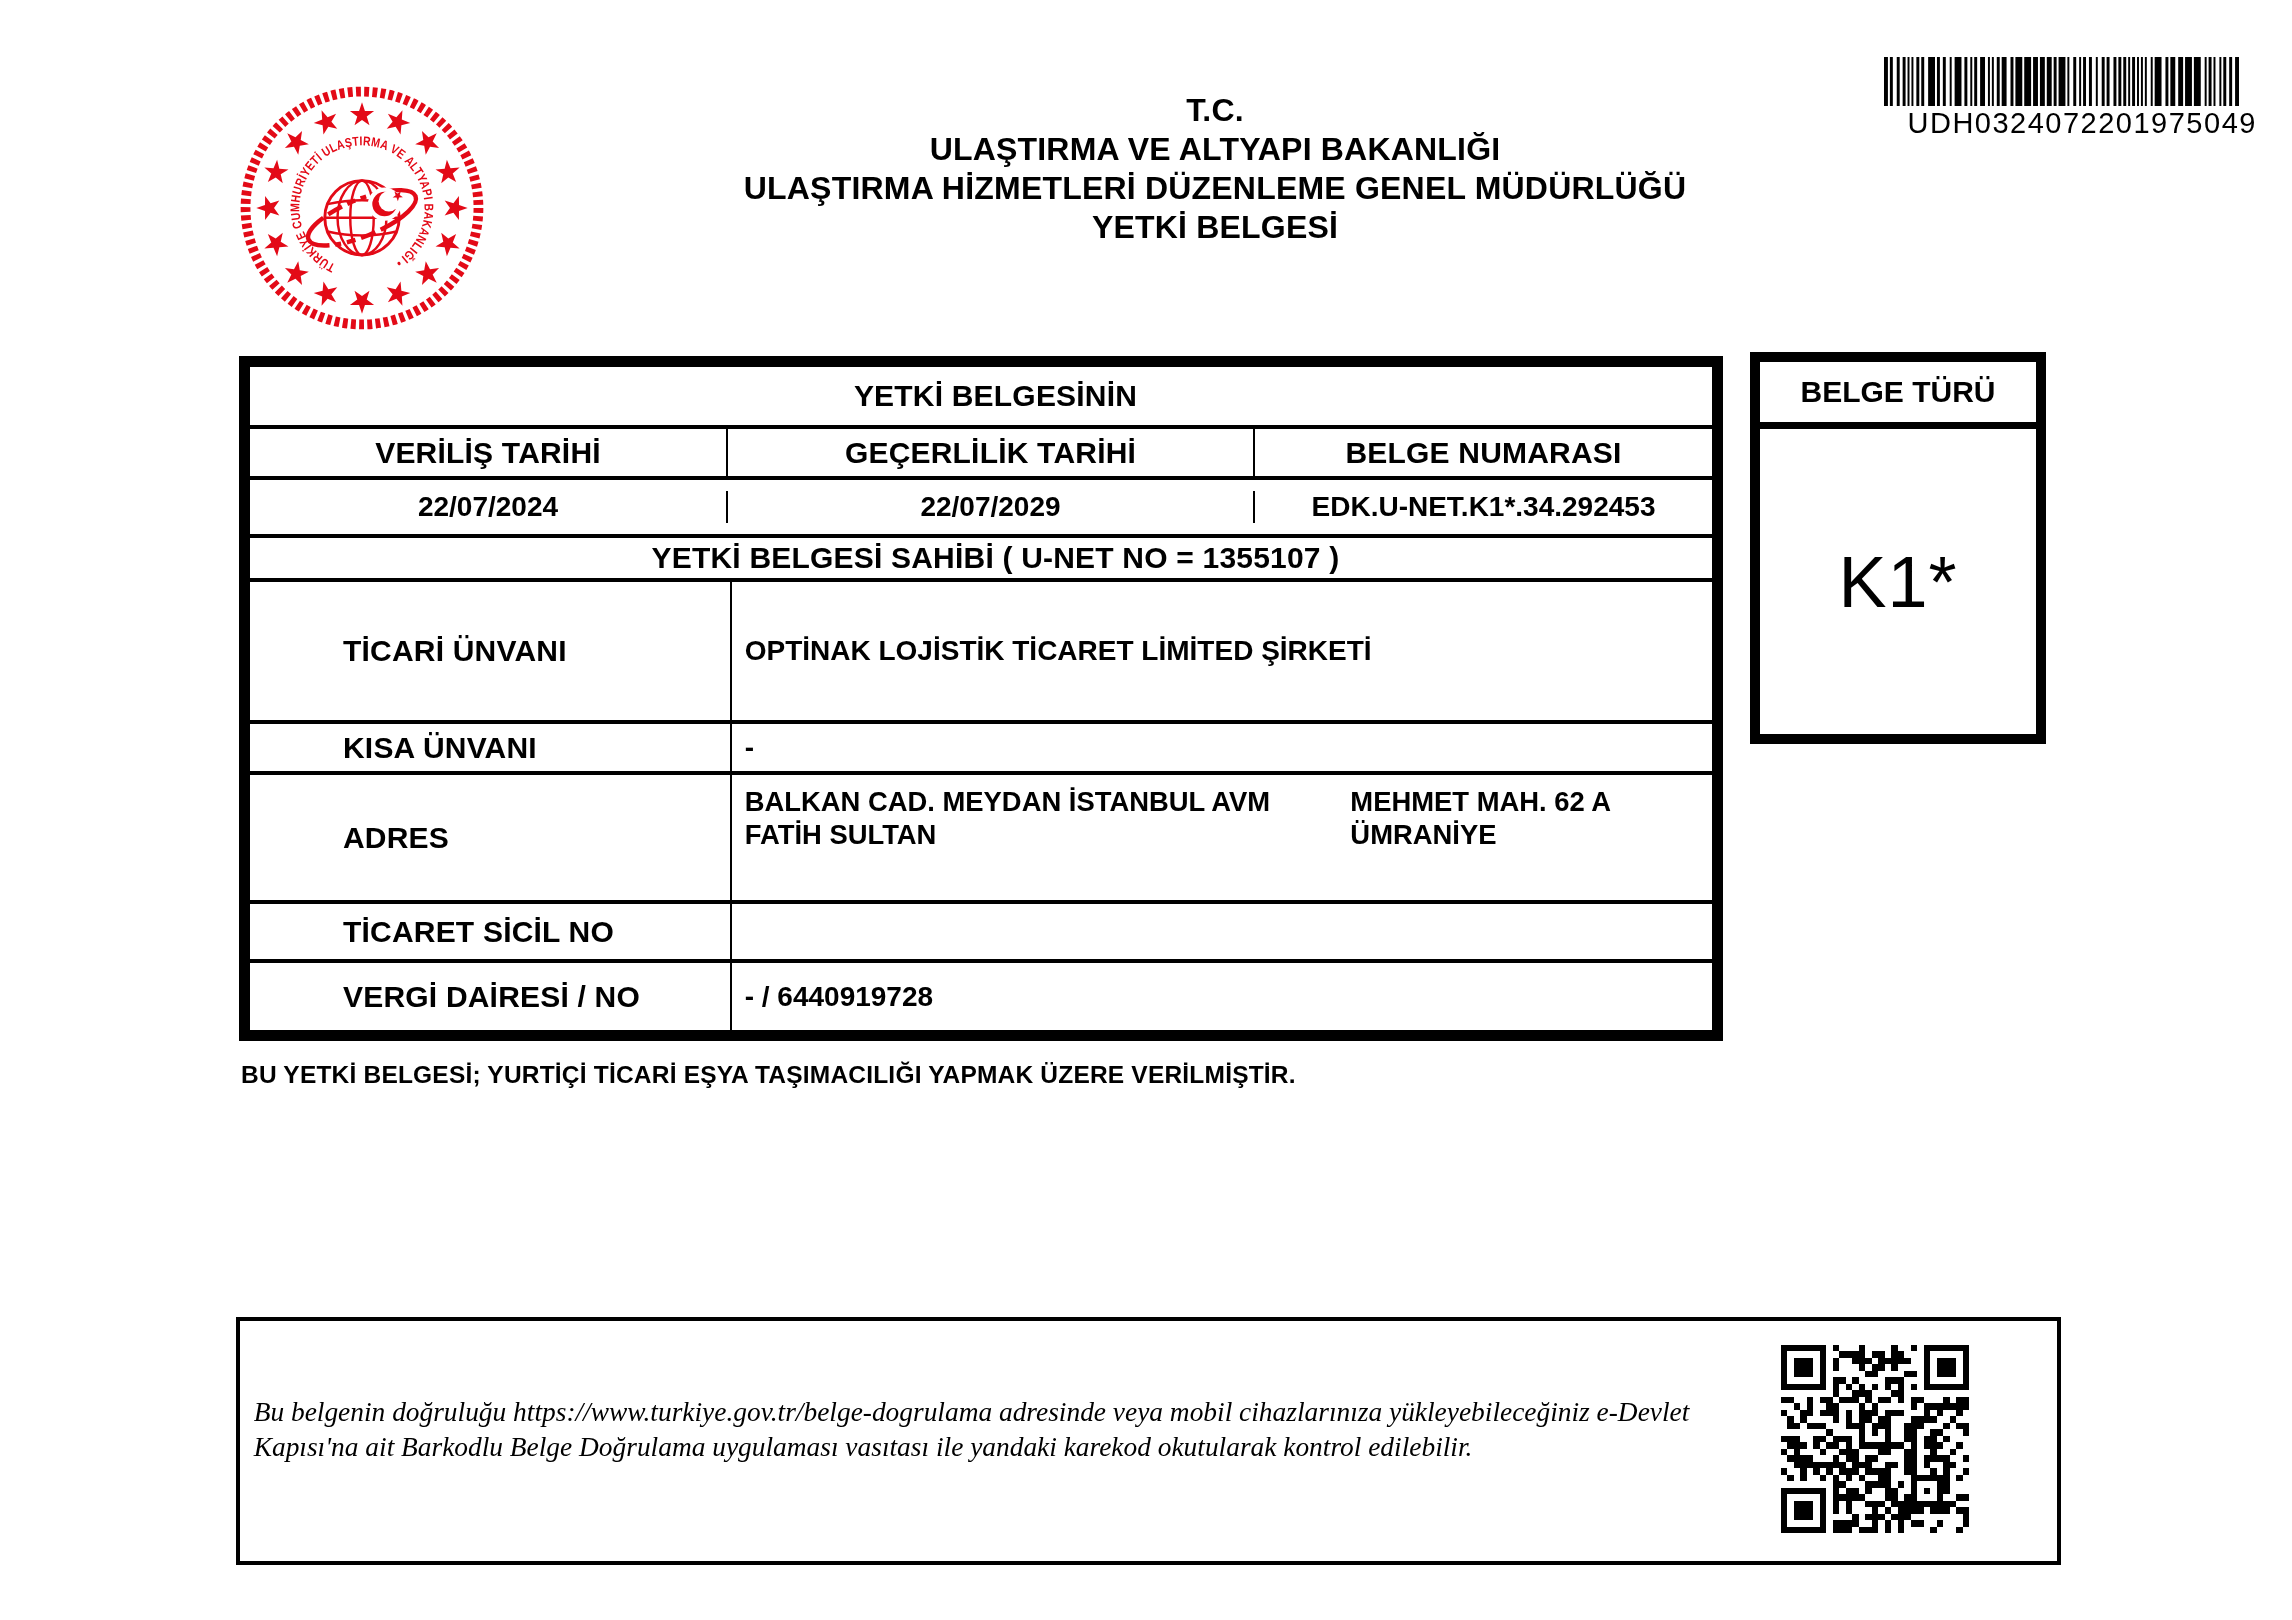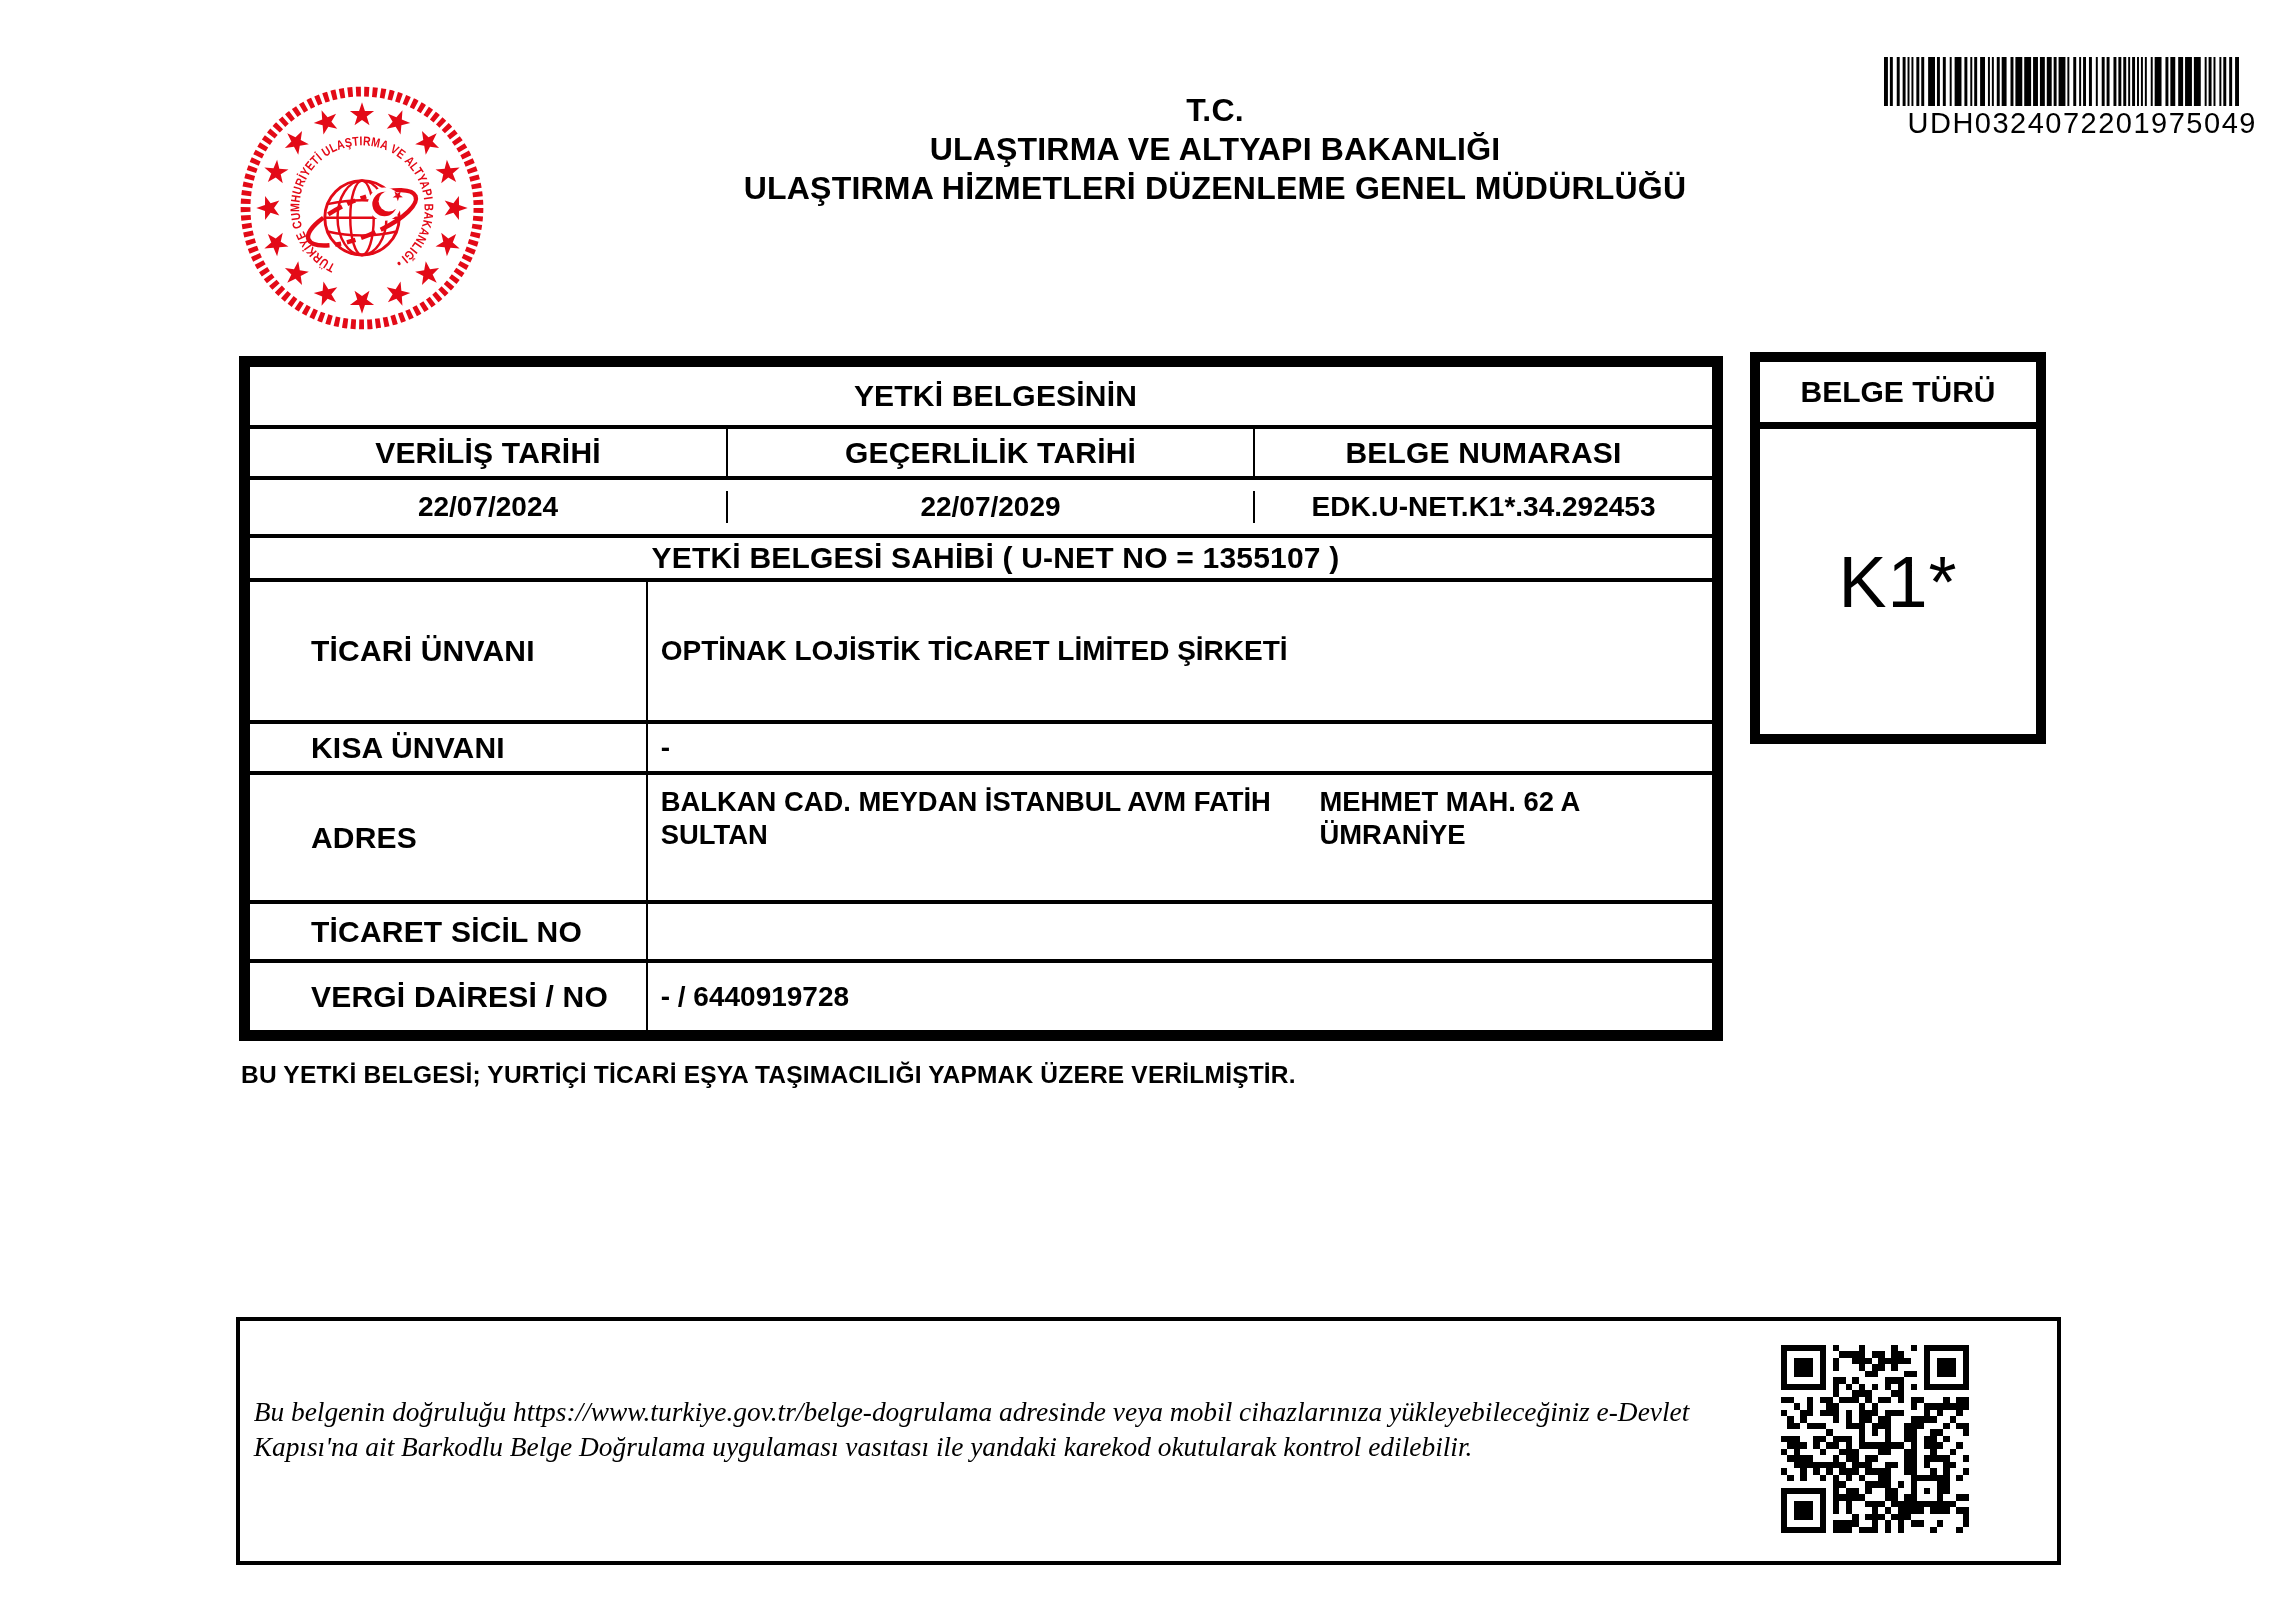--- a/index.html
+++ b/index.html
@@ -34,22 +34,22 @@
   .r-kisa{height:51px;}
   .r-adres{height:129px;}
   .r-sicil{height:59px;}
   .r-vergi{flex:1;}
   .cell{display:flex;align-items:center;box-sizing:border-box;}
   .center{justify-content:center;text-align:center;}
   .full{flex:1;margin-left:29px;}
   .col1{width:478px;border-right:2.9px solid #000;flex-shrink:0;}
   .col2{width:527px;border-right:2.9px solid #000;flex-shrink:0;}
   .col3{flex:1;}
-  .label-cell{width:398px;border-right:2.9px solid #000;flex-shrink:0;
-              padding-left:61px;display:flex;align-items:center;}
+  .label-cell{width:482px;border-right:2.9px solid #000;flex-shrink:0;
+              padding-left:93px;display:flex;align-items:center;}
   .value-cell{flex:1;padding-left:12.7px;display:flex;align-items:center;}
   .t-head{font-size:30px;font-weight:bold;letter-spacing:0.2px;}
   .t-val{font-size:28px;font-weight:bold;}
   .adres-value{flex-direction:row;align-items:stretch;justify-content:flex-start;
                padding-top:9.8px;padding-right:9.8px;}
   .adres-line{font-size:27.4px;font-weight:bold;line-height:33px;white-space:pre-wrap;}
   .adres-district{font-size:27.4px;font-weight:bold;text-align:right;margin-top:13.7px;}
 
   
   .belge-turu{position:absolute;left:1750px;top:352px;width:296px;height:392px;
@@ -116,20 +116,21 @@
       <circle cx="163" cy="136" r="12.5" fill="#e30a17"></circle>
       <circle cx="167.5" cy="133" r="10.5" fill="#ffffff"></circle>
       <path id="crescent-star" fill="#e30a17" d="M179.61,122.96L178.57,126.76L181.78,129.05L177.84,129.24L176.66,133.00L175.26,129.32L171.32,129.35L174.39,126.88L173.14,123.14L176.44,125.30Z"></path>
     </g>
   </svg>
 
   <div class="header">
     <div class="h-line">T.C.</div>
     <div class="h-line">ULAŞTIRMA VE ALTYAPI BAKANLIĞI</div>
     <div class="h-line">ULAŞTIRMA HİZMETLERİ DÜZENLEME GENEL MÜDÜRLÜĞÜ</div>
+    <div class="h-line">YETKİ BELGESİ</div>
   </div>
 
   <div class="barcode-wrap">
     <svg id="barcode-svg" class="barcode-svg" viewBox="0 0 362 50" preserveAspectRatio="none">
         <g fill="#000">
           <rect x="0" y="0" width="4" height="50"></rect>
           <rect x="6" y="0" width="3" height="50"></rect>
           <rect x="13" y="0" width="3" height="50"></rect>
           <rect x="19" y="0" width="3" height="50"></rect>
           <rect x="24" y="0" width="2" height="50"></rect>

